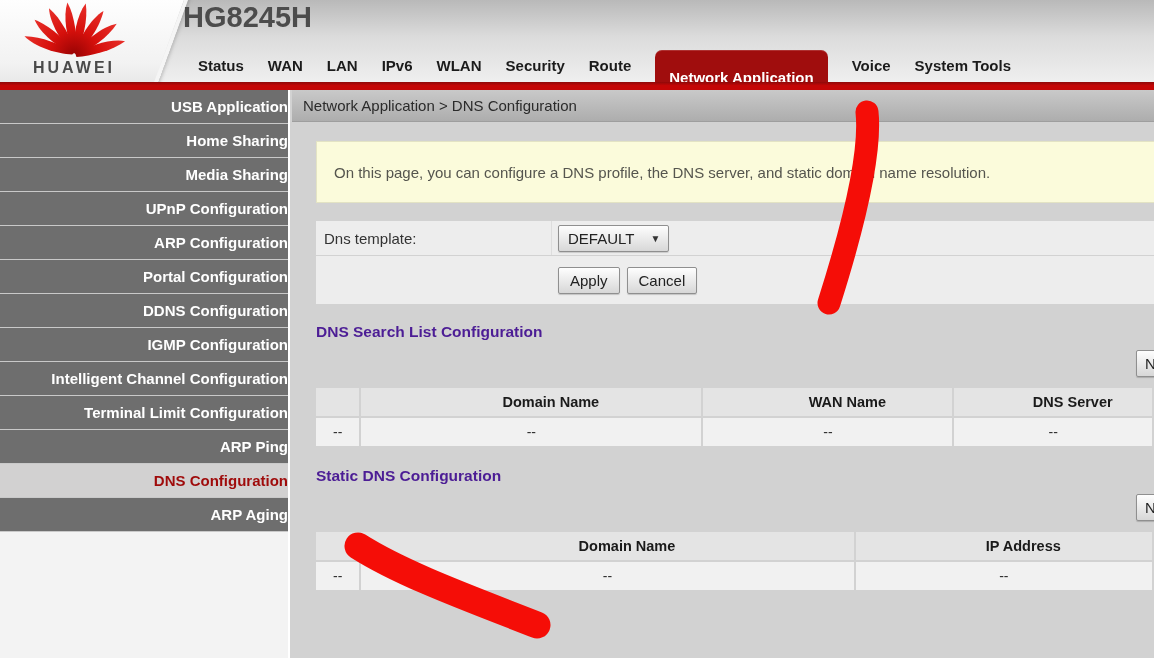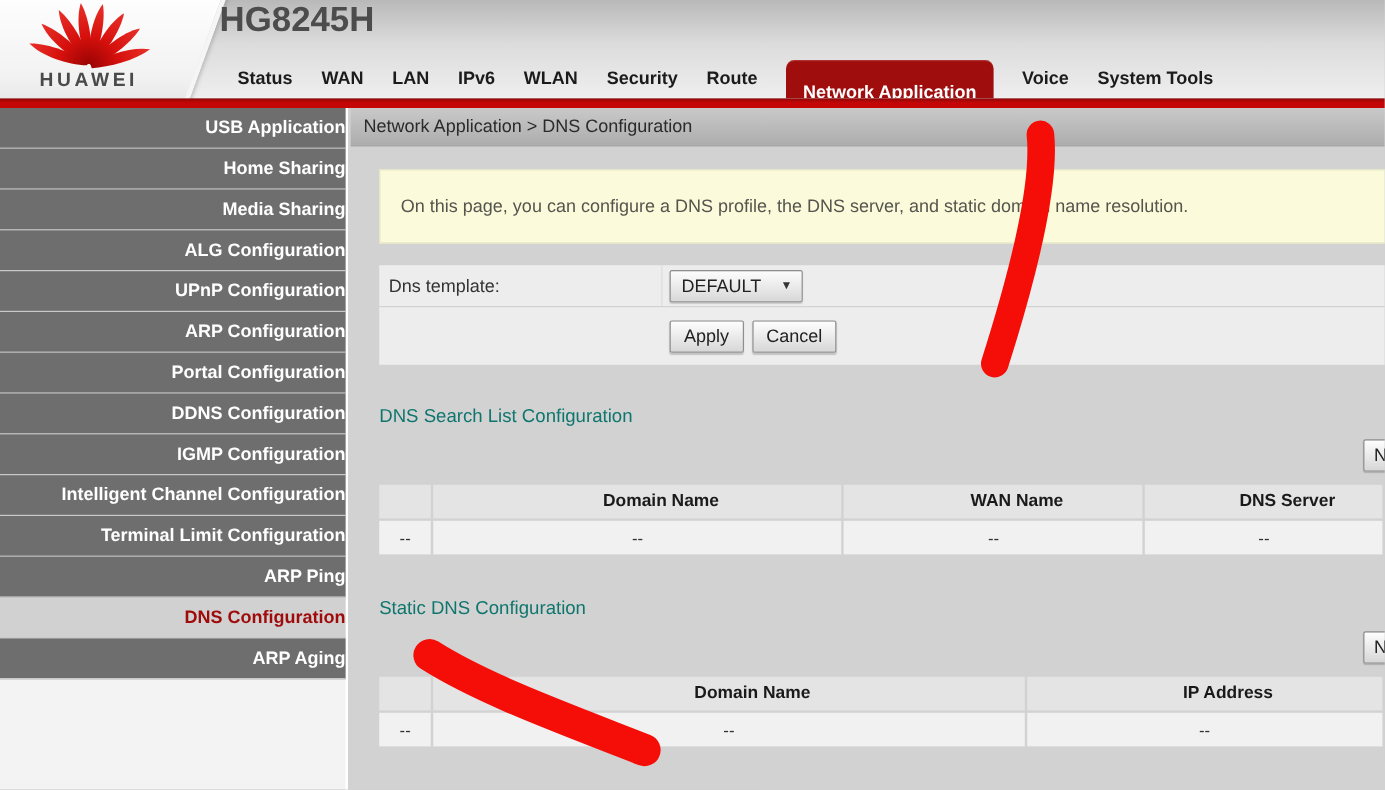--- a/index.html
+++ b/index.html
@@ -58,21 +58,21 @@
     border:1px solid #8f8f8f; border-radius:2px; padding:0 8px 0 9px;
     background:linear-gradient(180deg,#fdfdfd,#d8d8d8); font-size:15px; color:#222; cursor:pointer;
     box-shadow:0 1px 1px rgba(0,0,0,.15); }
   .dropdown .arrow { font-size:10px; color:#333; }
 
   .btn { display:inline-block; height:27px; line-height:25px; padding:0 11px;
     border:1px solid #8f8f8f; border-radius:2px; font-size:15px; color:#222;
     background:linear-gradient(180deg,#fefefe,#d7d7d7); cursor:pointer;
     box-shadow:0 1px 1px rgba(0,0,0,.18); }
 
-  .section-title { margin-top:35px; font-size:15.5px; font-weight:normal; color:#0f766e; }
+  .section-title { margin-top:19px; font-size:15.5px; font-weight:bold; color:#4c1d95; }
   .new-row { position:relative; height:27px; margin-top:9px; }
   .new-row .btn { position:absolute; left:820px; width:48px; text-align:left; padding:0 0 0 8px; }
 
   table.grid { border-collapse:separate; border-spacing:2px; margin-top:9px; margin-left:-2px; }
   table.grid th { background:#e4e4e4; height:28px; font-size:14.5px; font-weight:bold; color:#1a1a1a; text-align:center;padding-left:39px; }
   table.grid td { background:#f1f1f1; height:28px; font-size:14px; color:#333; text-align:center; }
   .sec0 th:nth-child(1), .sec0 td:nth-child(1){ width:44px; }
   .sec0 th:nth-child(2), .sec0 td:nth-child(2){ width:376px; }
   .sec0 th:nth-child(3), .sec0 td:nth-child(3){ width:274px; }
   .sec0 th:nth-child(4), .sec0 td:nth-child(4){ width:214px; }
@@ -170,23 +170,20 @@
         </li>
 
         <li class="side-item">
           <span>Home Sharing</span>
         </li>
 
         <li class="side-item">
           <span>Media Sharing</span>
         </li>
 
-        <li class="side-item">
-          <span>ALG Configuration</span>
-        </li>
 
         <li class="side-item">
           <span>UPnP Configuration</span>
         </li>
 
         <li class="side-item">
           <span>ARP Configuration</span>
         </li>
 
         <li class="side-item">

